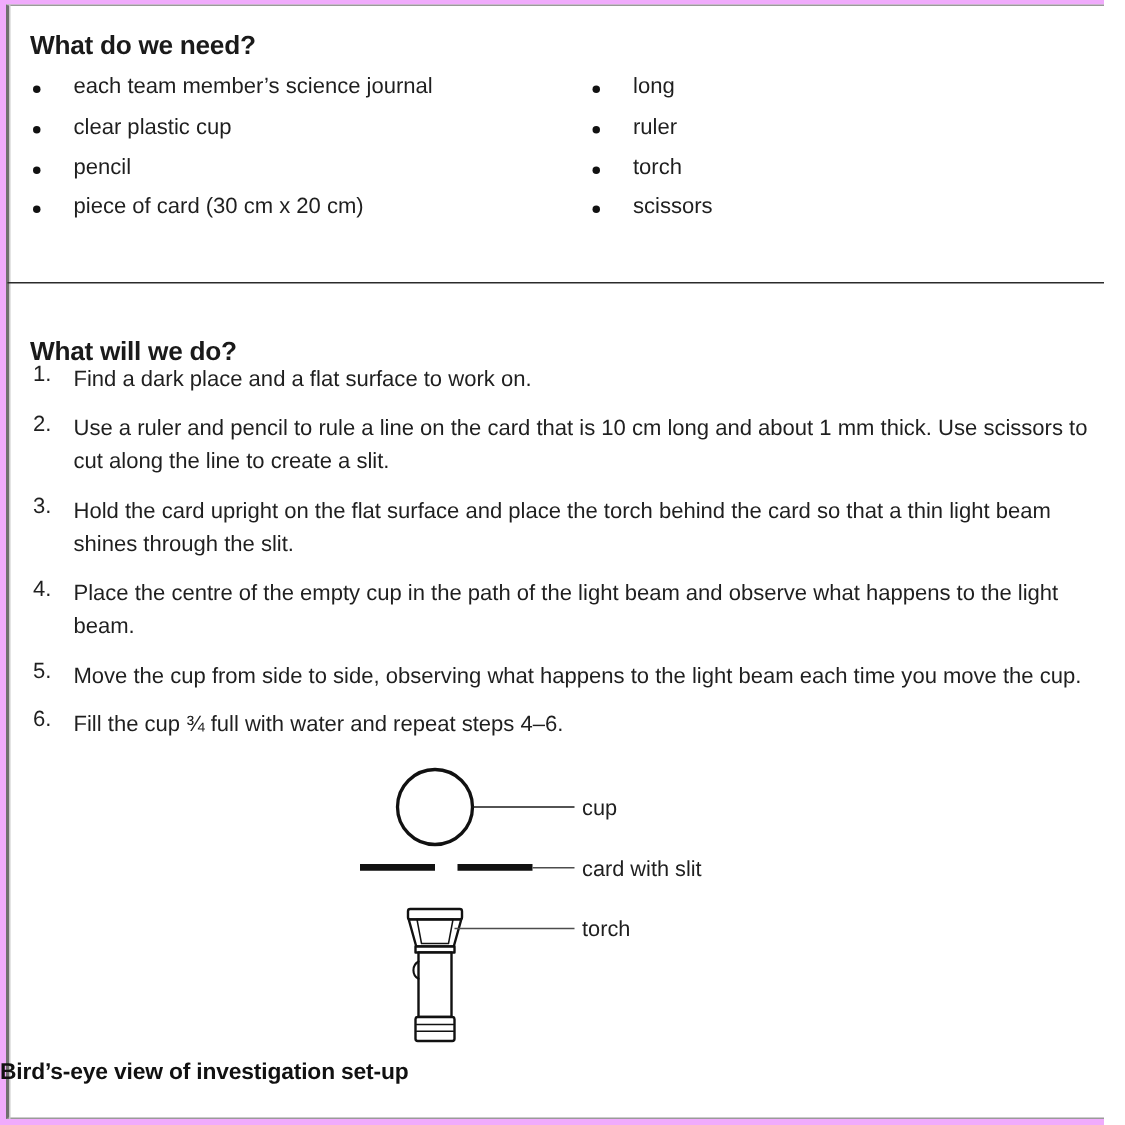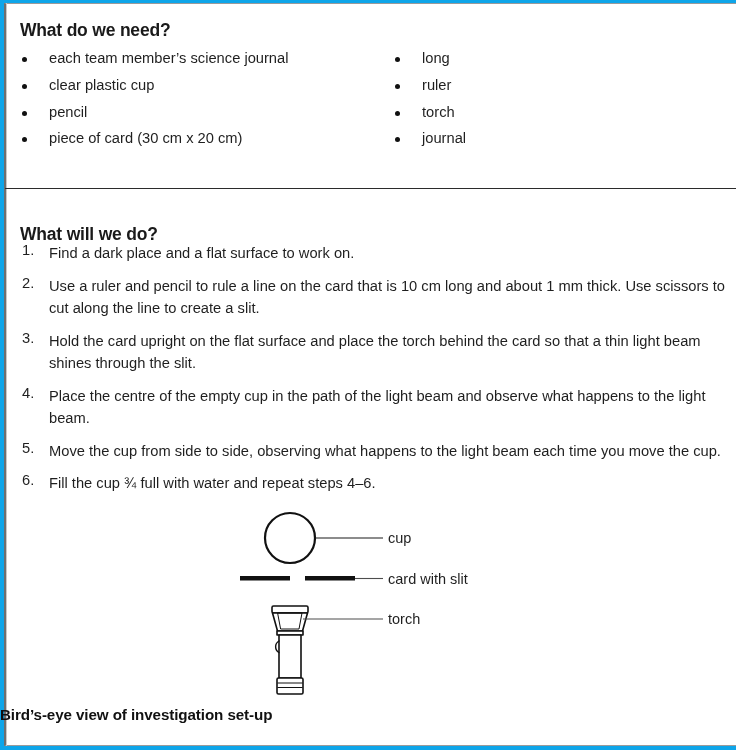--- a/index.html
+++ b/index.html
@@ -7,21 +7,21 @@
     padding: 0;
     background: #ffffff;
   }
   body {
     font-family: "Liberation Sans", sans-serif;
   }
   #page {
     position: relative;
     width: 736px;
     height: 750px;
-    background: #0ea5e9;
+    background: #f0abfc;
     box-sizing: border-box;
     overflow: hidden;
   }
   .frame {
     position: absolute;
     left: 4px;
     top: 3px;
     width: 742px;
     height: 743px;
     box-sizing: border-box;
@@ -178,21 +178,21 @@
     <div class="mat-item">
       <span class="mat-bullet"></span>
       <span class="mat-label">ruler</span>
     </div>
     <div class="mat-item">
       <span class="mat-bullet"></span>
       <span class="mat-label">torch</span>
     </div>
     <div class="mat-item">
       <span class="mat-bullet"></span>
-      <span class="mat-label">journal</span>
+      <span class="mat-label">scissors</span>
     </div>
   </div>
 
   <div class="divider"></div>
 
   <div class="heading" id="heading-do">What will we do?</div>
 
   <div id="steps">
     <div class="step">
       <span class="step-num">1.</span>

